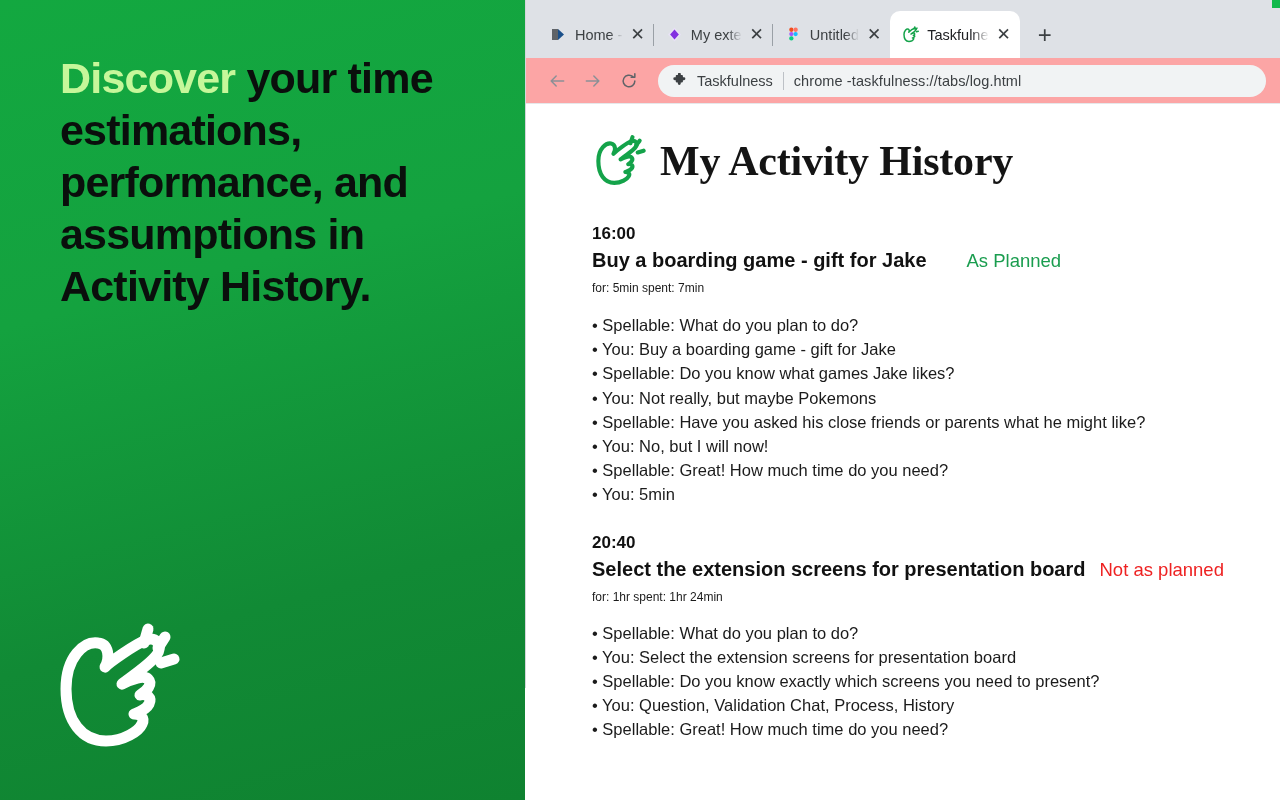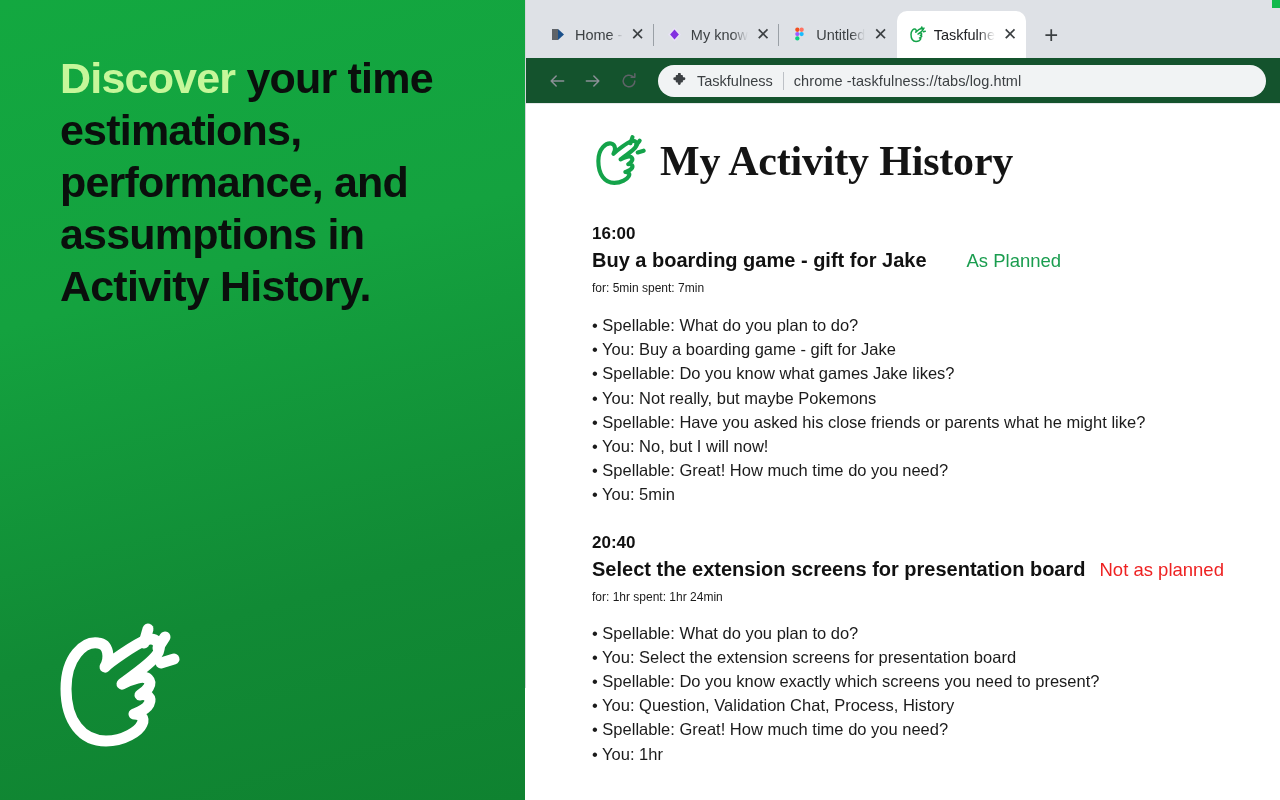--- a/index.html
+++ b/index.html
@@ -107,21 +107,21 @@
   .newtab {
     width: 34px; height: 34px;
     margin: 0 0 6px 8px;
     display: flex; align-items: center; justify-content: center;
     font-size: 24px; color: #3c4043; font-weight: 300;
   }
 
   
   .toolbar {
     height: 46px;
-    background: #14532d;
+    background: #fca5a5;
     display: flex;
     align-items: center;
     padding: 0 14px 0 16px;
     gap: 6px;
     border-bottom: 1px solid #e6e8ea;
   }
   .nav-btn {
     width: 30px; height: 30px;
     display: flex; align-items: center; justify-content: center;
     color: #8b9096;
@@ -263,21 +263,21 @@
         <span class="tab-sep"></span>
       </div>
 
       <div class="tab">
         <span class="tab-favicon">
           <svg viewBox="0 0 17 17" width="17" height="17" aria-hidden="true">
             <path d="M8.5 1.5 L15 8.5 L8.5 15.5 L2 8.5 Z" fill="#e8e2f5"></path>
             <path d="M8.5 3.6 L12.9 8.5 L8.5 13.4 L4.1 8.5 Z" fill="#8230e0"></path>
           </svg>
         </span>
-        <span class="tab-title">My know</span>
+        <span class="tab-title">My exte</span>
         <span class="tab-close">✕</span>
         <span class="tab-sep"></span>
       </div>
 
       <div class="tab nosep">
         <span class="tab-favicon">
           <svg viewBox="0 0 17 17" width="17" height="17" aria-hidden="true">
             <rect x="4.2" y="1.6" width="4.3" height="4.3" rx="2.1" fill="#f24e1e"></rect>
             <rect x="8.5" y="1.6" width="4.3" height="4.3" rx="2.1" fill="#ff7262"></rect>
             <rect x="4.2" y="5.9" width="4.3" height="4.3" rx="2.1" fill="#a259ff"></rect>
@@ -394,19 +394,18 @@
           <span class="entry-title">Select the extension screens for presentation board</span>
           <span class="entry-status bad">Not as planned</span>
         </div>
         <div class="entry-meta">for: 1hr  spent: 1hr 24min</div>
         <div class="entry-dialog">
           <div class="dialog-line">• Spellable: What do you plan to do?</div>
           <div class="dialog-line">• You: Select the extension screens for presentation board</div>
           <div class="dialog-line">• Spellable: Do you know exactly which screens you need to present?</div>
           <div class="dialog-line">• You: Question, Validation Chat, Process, History</div>
           <div class="dialog-line">• Spellable: Great! How much time do you need?</div>
-          <div class="dialog-line">• You: 1hr</div>
         </div>
       </div>
 
     </div>
   </div>
 </div>
 
 </body></html>

